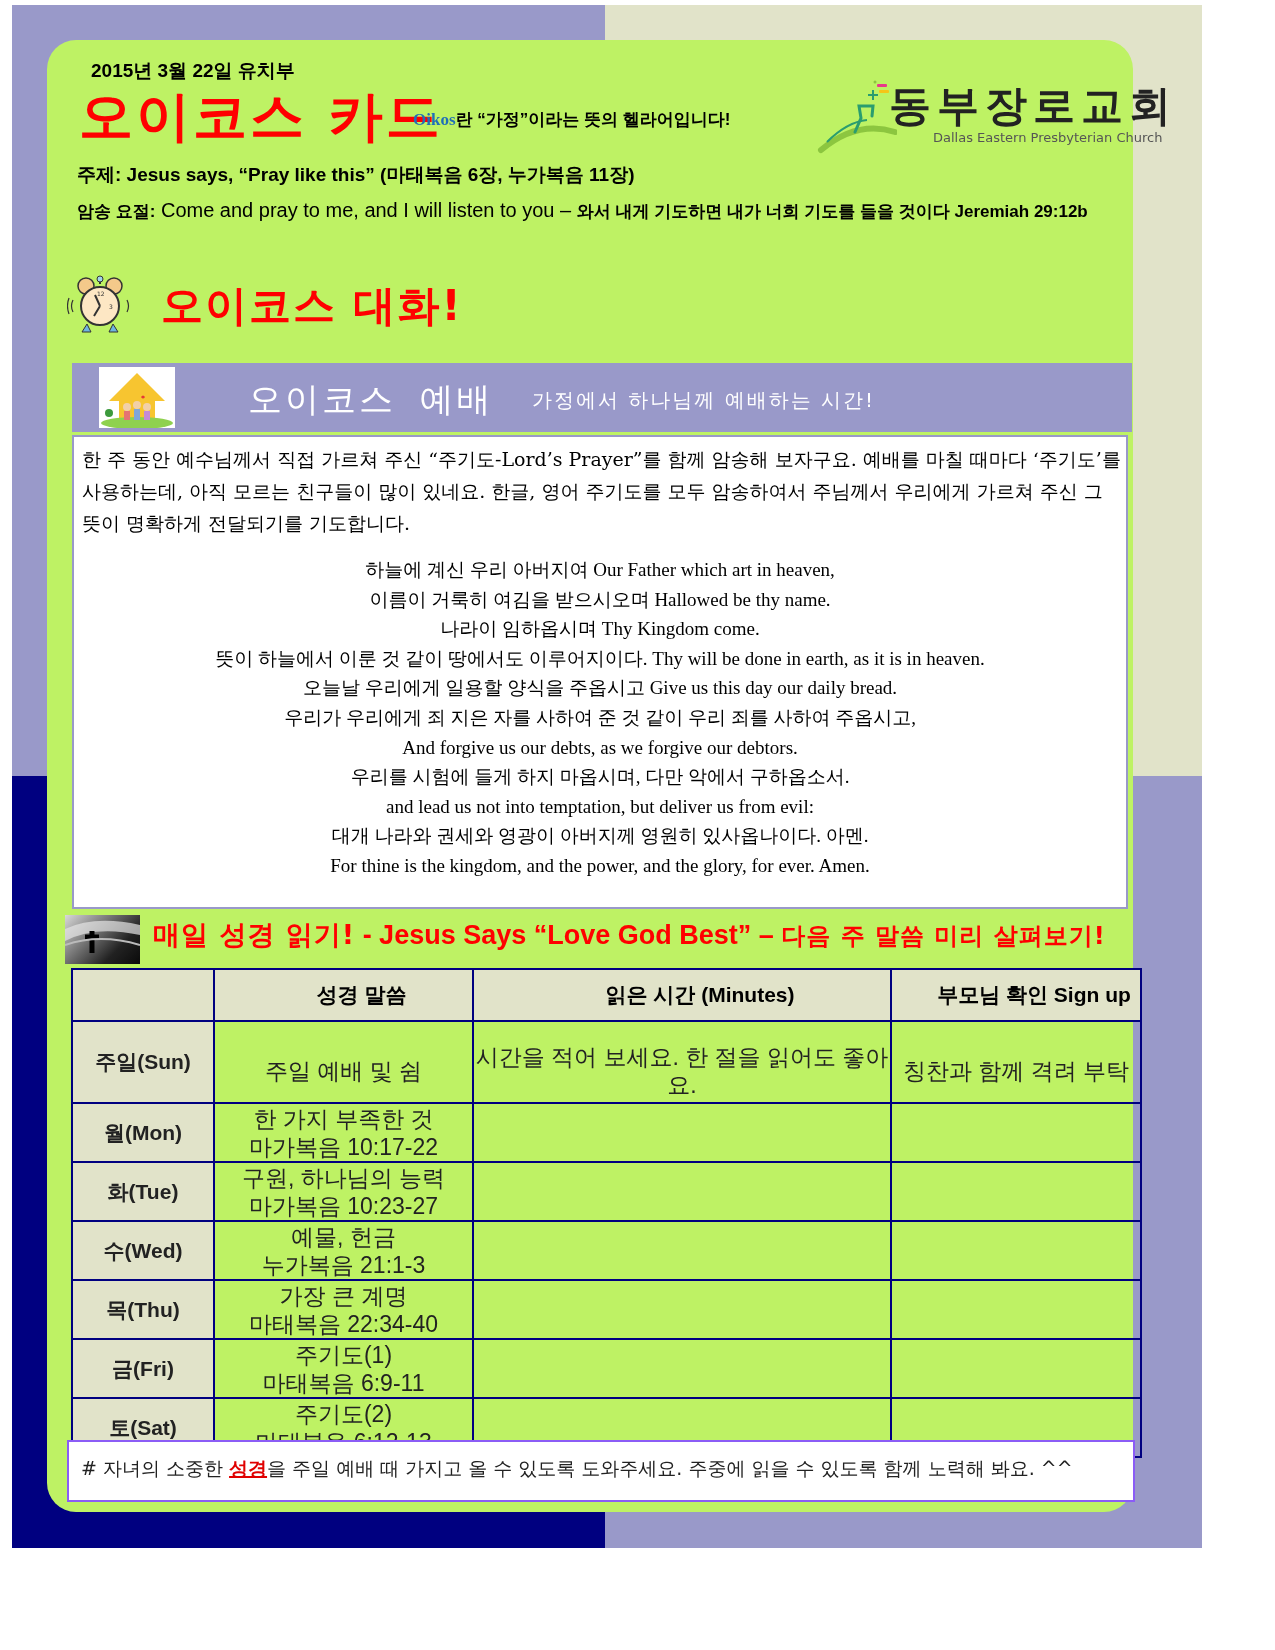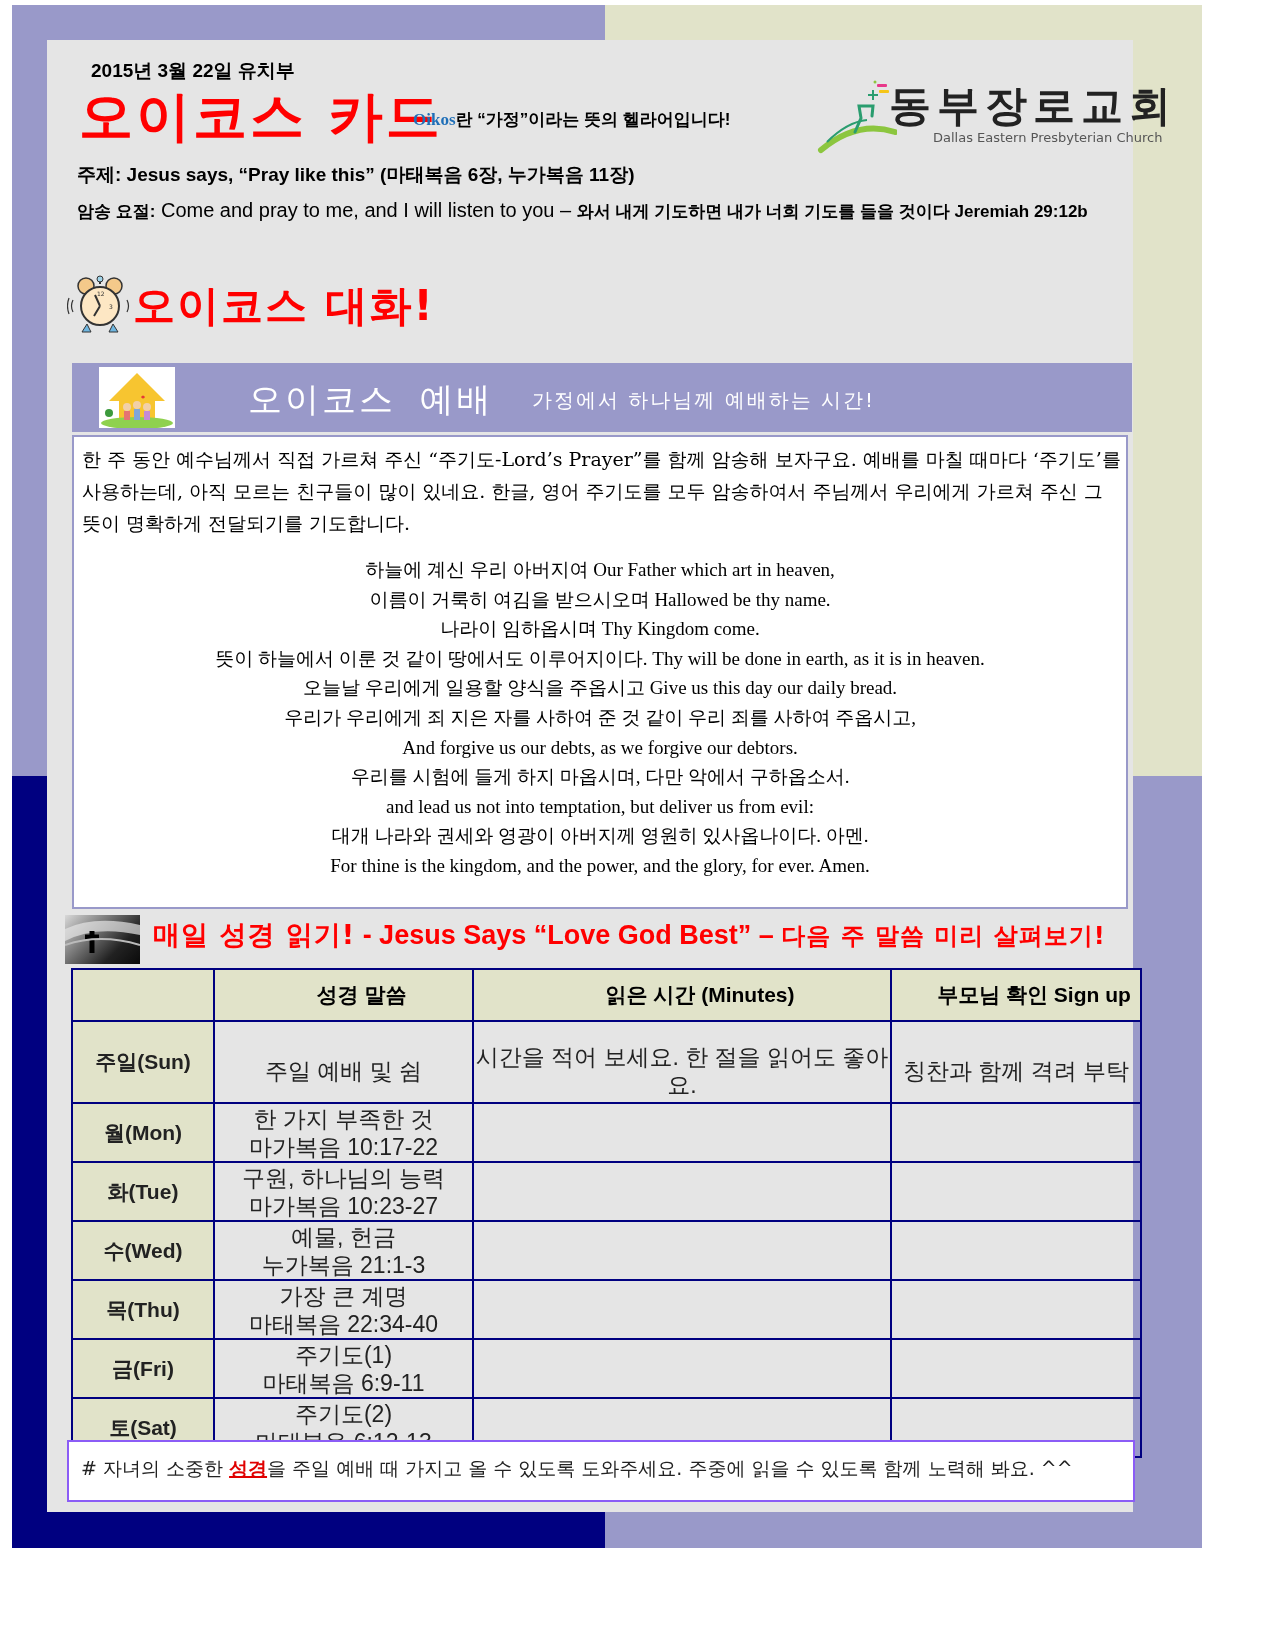--- a/index.html
+++ b/index.html
@@ -6,40 +6,40 @@
   body {
     width: 1275px; height: 1650px; position: relative; background: #ffffff;
     font-family: "DejaVu Sans", "Liberation Sans", sans-serif; color: #000;
     overflow: hidden;
   }
   .quad { position: absolute; }
   .q-tl { left: 12px; top: 5px; width: 593px; height: 771px; background: #9999c9; }
   .q-tr { left: 605px; top: 5px; width: 597px; height: 771px; background: #e1e3c9; }
   .q-bl { left: 12px; top: 776px; width: 593px; height: 772px; background: #000080; }
   .q-br { left: 605px; top: 776px; width: 597px; height: 772px; background: #9999c9; }
-  .page { position: absolute; left: 47px; top: 40px; width: 1086px; height: 1472px; background: #e5e5e5; }
+  .page { position: absolute; left: 47px; top: 40px; width: 1086px; height: 1472px; background: #bef264; border-radius: 29px; }
 
   .abs { position: absolute; white-space: nowrap; }
 
   .date-line { left: 44px; top: 18px; font-size: 19px; font-weight: bold; font-family: "Liberation Sans", sans-serif; }
   .card-title { left: 32px; top: 45px; font-size: 54px; font-weight: bold; color: #ff0000; letter-spacing: 3px; line-height: 64px; font-family: "DejaVu Sans", sans-serif; }
   .oikos-note { left: 366px; top: 68px; font-size: 17px; font-weight: bold; font-family: "Liberation Sans", sans-serif; }
   .oikos-word { color: #1f6fb8; font-family: "Liberation Serif", serif; font-weight: bold; }
 
   .logo { left: 770px; top: 36px; width: 340px; height: 80px; }
   .logo-text { position: absolute; left: 72px; top: 2px; font-size: 42px; font-weight: bold; color: #222; letter-spacing: 6px; font-family: "DejaVu Sans", sans-serif; }
   .logo-sub { position: absolute; left: 116px; top: 54px; font-size: 13px; color: #555; font-family: "DejaVu Sans", sans-serif; }
 
   .theme-line { left: 30px; top: 122px; font-size: 19px; font-weight: bold; font-family: "Liberation Sans", sans-serif; }
   .memory-line { left: 30px; top: 159px; font-size: 17px; font-family: "Liberation Sans", sans-serif; }
   .memory-line .b { font-weight: bold; }
   .memory-line .eng { font-size: 20px; margin-top: 12px; }
 
   .talk-head { left: 20px; top: 232px; height: 66px; }
-  .talk-title { position: absolute; left: 66px; top: 6px; font-size: 42px; font-weight: bold; color: #ff0000; letter-spacing: 2px; font-family: "DejaVu Sans", sans-serif; }
+  .talk-title { position: absolute; left: 94px; top: 6px; font-size: 42px; font-weight: bold; color: #ff0000; letter-spacing: 2px; font-family: "DejaVu Sans", sans-serif; }
 
   .worship-bar { left: 25px; top: 323px; width: 1060px; height: 69px; background: #9999c9; }
   .worship-img { position: absolute; left: 27px; top: 4px; width: 76px; height: 61px; background: #ffffff; overflow: hidden; }
   .worship-title { position: absolute; left: 176px; top: 14px; font-size: 34px; color: #ffffff; letter-spacing: 3px; font-family: Liberation Mono, monospace; }
   .worship-sub { position: absolute; left: 460px; top: 24px; font-size: 20px; color: #ffffff; letter-spacing: 2px; font-family: "DejaVu Sans", sans-serif; }
 
   .prayer-box { left: 25px; top: 395px; width: 1056px; height: 474px; border: 2px solid #9999c9; box-sizing: border-box; background: #fff; white-space: normal; }
   .intro { position: absolute; left: 8px; top: 6px; width: 1040px; font-family: "DejaVu Serif", "Liberation Serif", serif; font-size: 19px; line-height: 32px; }
   .prayer { position: absolute; left: 0; top: 118px; width: 1052px; text-align: center; font-family: "Liberation Serif", serif; font-size: 19px; line-height: 29.6px; }
 

